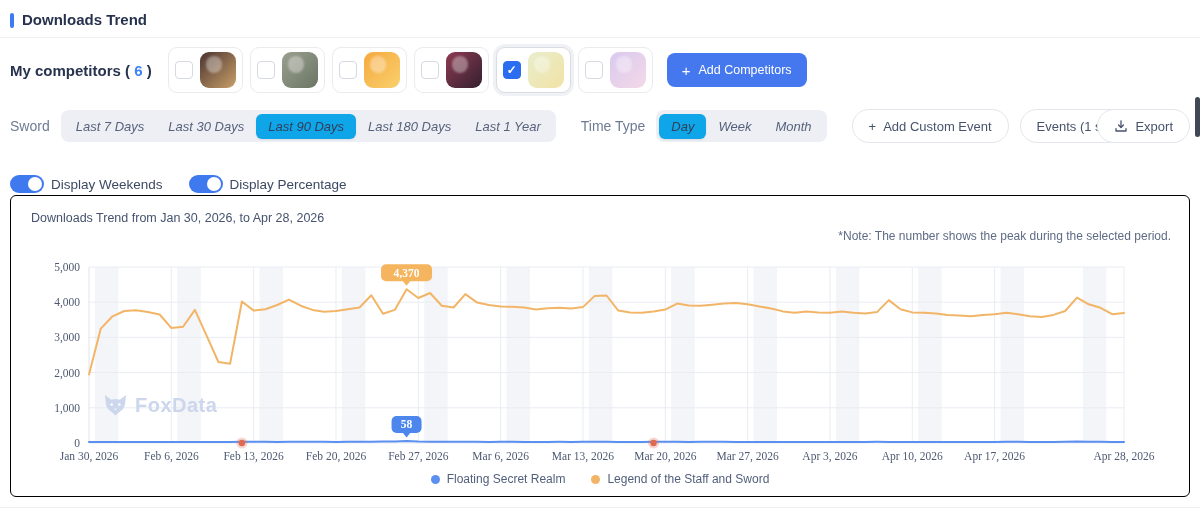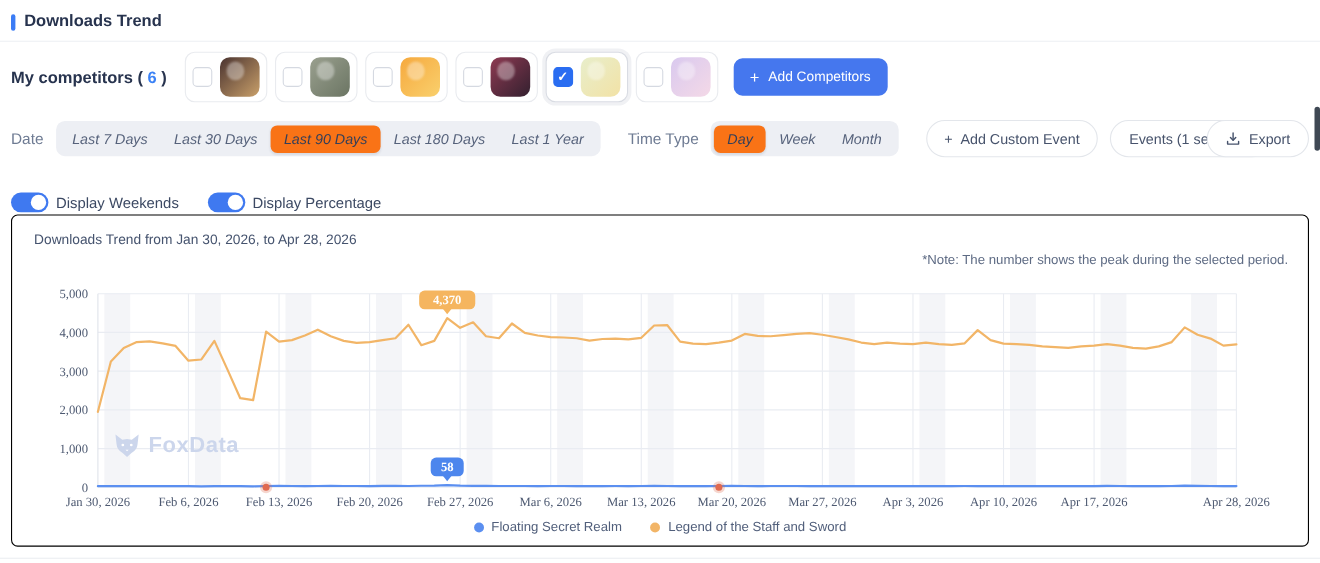--- a/index.html
+++ b/index.html
@@ -31,21 +31,21 @@
     padding:0 15px; background:#4577ee; color:#fff; border:none; border-radius:8px;
     font-size:12.5px; cursor:pointer; font-family:inherit; }
   .add-comp-btn .plus { font-size:15px; font-weight:400; }
 
   
   .filters { display:flex; align-items:center; padding:6px 10px 0 10px; gap:11px; }
   .flt-label { font-size:14px; color:#6e7b93; }
   .seg { display:flex; align-items:center; background:#edeff4; border-radius:8px; padding:3px; height:32px; }
   .seg-item { padding:5px 12px; font-size:13px; color:#56627b; border-radius:6px; cursor:pointer;
     display:flex; align-items:center; gap:6px; white-space:nowrap;font-style:italic; }
-  .seg-item.selected { background:#f97316; color:#333f59; box-shadow:0 1px 2px rgba(40,50,80,.10); }
+  .seg-item.selected { background:#0ea5e9; color:#333f59; box-shadow:0 1px 2px rgba(40,50,80,.10); }
   .ghost-btn { display:flex; align-items:center; gap:7px; height:34px; padding:0 16px; background:#fff;
     border:1px solid #e3e6eb; border-radius:17px; font-size:13px; color:#47536c; cursor:pointer;
     font-family:inherit; white-space:nowrap; }
   .export-btn { position:absolute; right:10px; }
 
   
   .toggles { display:flex; align-items:center; gap:26px; padding:32px 10px 0 10px; }
   .toggle { display:flex; align-items:center; gap:7px; cursor:pointer; }
   .switch { position:relative; width:34px; height:18px; border-radius:9px; background:#c9cfda; }
   .switch.on { background:#3f79f0; }
@@ -111,21 +111,21 @@
           <span class="app-icon" style="background: linear-gradient(135deg, rgb(217, 201, 239), rgb(244, 217, 231));"></span>
         </label>
       </div>
     <button class="add-comp-btn">
       <span class="plus">+</span>
       <span>Add Competitors</span>
     </button>
   </div>
 
   <div class="filters">
-    <span class="flt-label">Date</span>
+    <span class="flt-label">Sword</span>
     <div class="seg">
       <span class="seg-item">Last 7 Days</span>
       <span class="seg-item">Last 30 Days</span>
       <span class="seg-item selected">Last 90 Days</span>
       <span class="seg-item">Last 180 Days</span>
       <span class="seg-item">Last 1 Year</span>
     </div>
     <span class="flt-label" style="margin-left:14px;">Time Type</span>
     <div class="seg">
       <span class="seg-item selected">Day</span>

